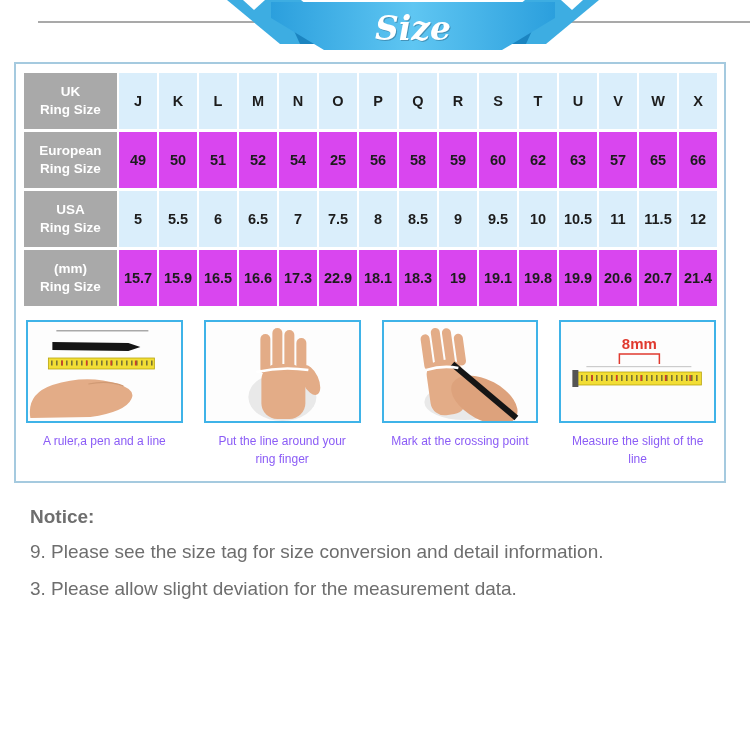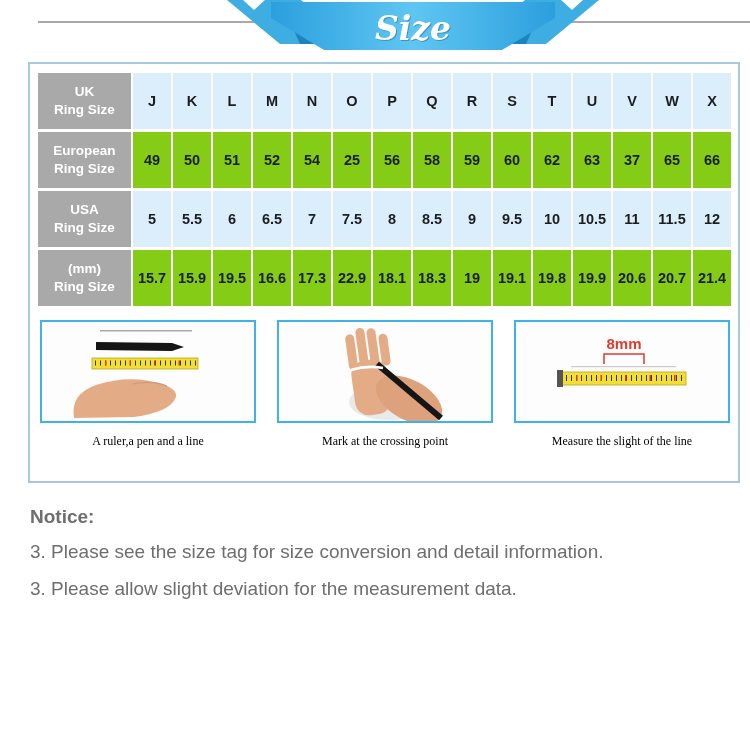--- a/index.html
+++ b/index.html
@@ -4,21 +4,21 @@
 <style>
   html,body{margin:0;padding:0;}
   body{
     width:750px;height:750px;position:relative;background:#ffffff;
     font-family:"Liberation Sans", sans-serif;overflow:hidden;
   }
   
   .banner{position:absolute;top:0;left:0;width:750px;height:60px;padding-left:38px;}
   
   .panel-box{
-    position:absolute;left:28px;top:62px;width:712px;height:421px;
+    position:absolute;left:14px;top:62px;width:712px;height:421px;
     border:2px solid #a5cadf;background:#ffffff;box-sizing:border-box;
   }
   
   .size-table{
     display:grid;
     grid-template-columns:93px repeat(15,1fr);
     grid-auto-rows:56px;
     column-gap:2px;row-gap:3px;
     width:693px;margin:9px auto 0 8px;
     background:#ffffff;
@@ -26,35 +26,34 @@
   .th{
     background:#a9a9a9;color:#ffffff;font-weight:bold;font-size:13.5px;
     display:flex;align-items:center;justify-content:center;text-align:center;
     white-space:pre-line;line-height:1.3;
   }
   .td{
     display:flex;align-items:center;justify-content:center;
     font-size:14.5px;font-weight:600;color:#1c1c1c;
   }
   .td.light{background:#daeefb;}
-  .td.dark{background:#84cc16;}
+  .td.dark{background:#d946ef;}
   
   .steps{
     display:flex;gap:21px;margin:14px 8px 0 10px;
   }
   .step{flex:1;display:flex;flex-direction:column;align-items:center;}
   .photo{
     width:100%;height:103px;box-sizing:border-box;
     border:2px solid #3fb3e8;background:#fdfdfd;
   }
   .photo svg{width:100%;height:100%;display:block;}
   .caption{
-    margin-top:9px;font-size:12px;color:#000000;text-align:center;line-height:1.5;
+    margin-top:9px;font-size:12px;color:#8b5cf6;text-align:center;line-height:1.5;
     max-width:150px;
-    font-family:Liberation Serif, serif;
   }
   
   .notice{position:absolute;left:30px;top:506px;width:705px;color:#6e6e6e;}
   .notice-title{font-size:19px;margin-bottom:10px;font-weight:bold;}
   .notice-item{
     font-size:19px;line-height:1.45;margin-bottom:9px;
     padding-left:26px;text-indent:-26px;
   }
 </style>
 </head>
@@ -112,21 +111,21 @@
       <div class="td dark">51</div>
       <div class="td dark">52</div>
       <div class="td dark">54</div>
       <div class="td dark">25</div>
       <div class="td dark">56</div>
       <div class="td dark">58</div>
       <div class="td dark">59</div>
       <div class="td dark">60</div>
       <div class="td dark">62</div>
       <div class="td dark">63</div>
-      <div class="td dark">37</div>
+      <div class="td dark">57</div>
       <div class="td dark">65</div>
       <div class="td dark">66</div>
       <div class="th">USA
 Ring Size</div>
       <div class="td light">5</div>
       <div class="td light">5.5</div>
       <div class="td light">6</div>
       <div class="td light">6.5</div>
       <div class="td light">7</div>
       <div class="td light">7.5</div>
@@ -136,21 +135,21 @@
       <div class="td light">9.5</div>
       <div class="td light">10</div>
       <div class="td light">10.5</div>
       <div class="td light">11</div>
       <div class="td light">11.5</div>
       <div class="td light">12</div>
       <div class="th">(mm)
 Ring Size</div>
       <div class="td dark">15.7</div>
       <div class="td dark">15.9</div>
-      <div class="td dark">19.5</div>
+      <div class="td dark">16.5</div>
       <div class="td dark">16.6</div>
       <div class="td dark">17.3</div>
       <div class="td dark">22.9</div>
       <div class="td dark">18.1</div>
       <div class="td dark">18.3</div>
       <div class="td dark">19</div>
       <div class="td dark">19.1</div>
       <div class="td dark">19.8</div>
       <div class="td dark">19.9</div>
       <div class="td dark">20.6</div>
@@ -168,20 +167,35 @@
           <rect x="20" y="36" width="106" height="11" fill="#f2de35" stroke="#b8a50f" stroke-width="0.8"></rect>
           <line x1="23" y1="41" x2="124" y2="41" stroke="#333" stroke-width="5" stroke-dasharray="1 4"></line>
           <line x1="33" y1="41" x2="124" y2="41" stroke="#d43a2a" stroke-width="5" stroke-dasharray="1.5 23"></line>
           <path d="M2,96 Q-2,72 24,63 Q58,52 90,62 Q108,68 103,77 Q97,90 62,95 Z" fill="#e3ac87"></path>
           <path d="M60,62 Q80,58 95,64" stroke="#d09a74" stroke-width="1.2" fill="none"></path>
         </svg>
       </div>
       <div class="caption">A ruler,a pen and a line</div>
     </div>
 
+    <div class="step">
+      <div class="photo">
+        <svg viewBox="0 0 152 99">
+          <ellipse cx="76" cy="75" rx="34" ry="24" fill="#e9e9e9"></ellipse>
+          <rect x="55" y="42" width="44" height="55" rx="16" fill="#e3ac87"></rect>
+          <rect x="54" y="12" width="10" height="40" rx="5" fill="#e3ac87"></rect>
+          <rect x="66" y="6" width="10" height="46" rx="5" fill="#e3ac87"></rect>
+          <rect x="78" y="8" width="10" height="44" rx="5" fill="#e3ac87"></rect>
+          <rect x="90" y="16" width="10" height="36" rx="5" fill="#e3ac87"></rect>
+          <ellipse cx="104" cy="58" rx="8" ry="16" transform="rotate(-25 104 58)" fill="#e3ac87"></ellipse>
+          <path d="M50,50 Q76,44 102,48" stroke="#ffffff" stroke-width="2.5" fill="none"></path>
+        </svg>
+      </div>
+      <div class="caption">Put the line around your ring finger</div>
+    </div>
 
     <div class="step">
       <div class="photo">
         <svg viewBox="0 0 152 99">
           <ellipse cx="80" cy="80" rx="40" ry="18" fill="#e9e9e9"></ellipse>
           <g transform="rotate(-8 60 50)">
             <rect x="42" y="38" width="36" height="55" rx="14" fill="#e3ac87"></rect>
             <rect x="41" y="10" width="9" height="36" rx="4.5" fill="#e3ac87"></rect>
             <rect x="52" y="5" width="9" height="41" rx="4.5" fill="#e3ac87"></rect>
             <rect x="63" y="7" width="9" height="39" rx="4.5" fill="#e3ac87"></rect>
@@ -208,15 +222,15 @@
         </svg>
       </div>
       <div class="caption">Measure the slight of the line</div>
     </div>
 
   </div>
 </div>
 
 <div class="notice">
   <div class="notice-title">Notice:</div>
-  <div class="notice-item">3. Please see the size tag for size conversion and detail information.</div>
+  <div class="notice-item">9. Please see the size tag for size conversion and detail information.</div>
   <div class="notice-item">3. Please allow slight deviation for the measurement data.</div>
 </div>
 
 </body></html>

